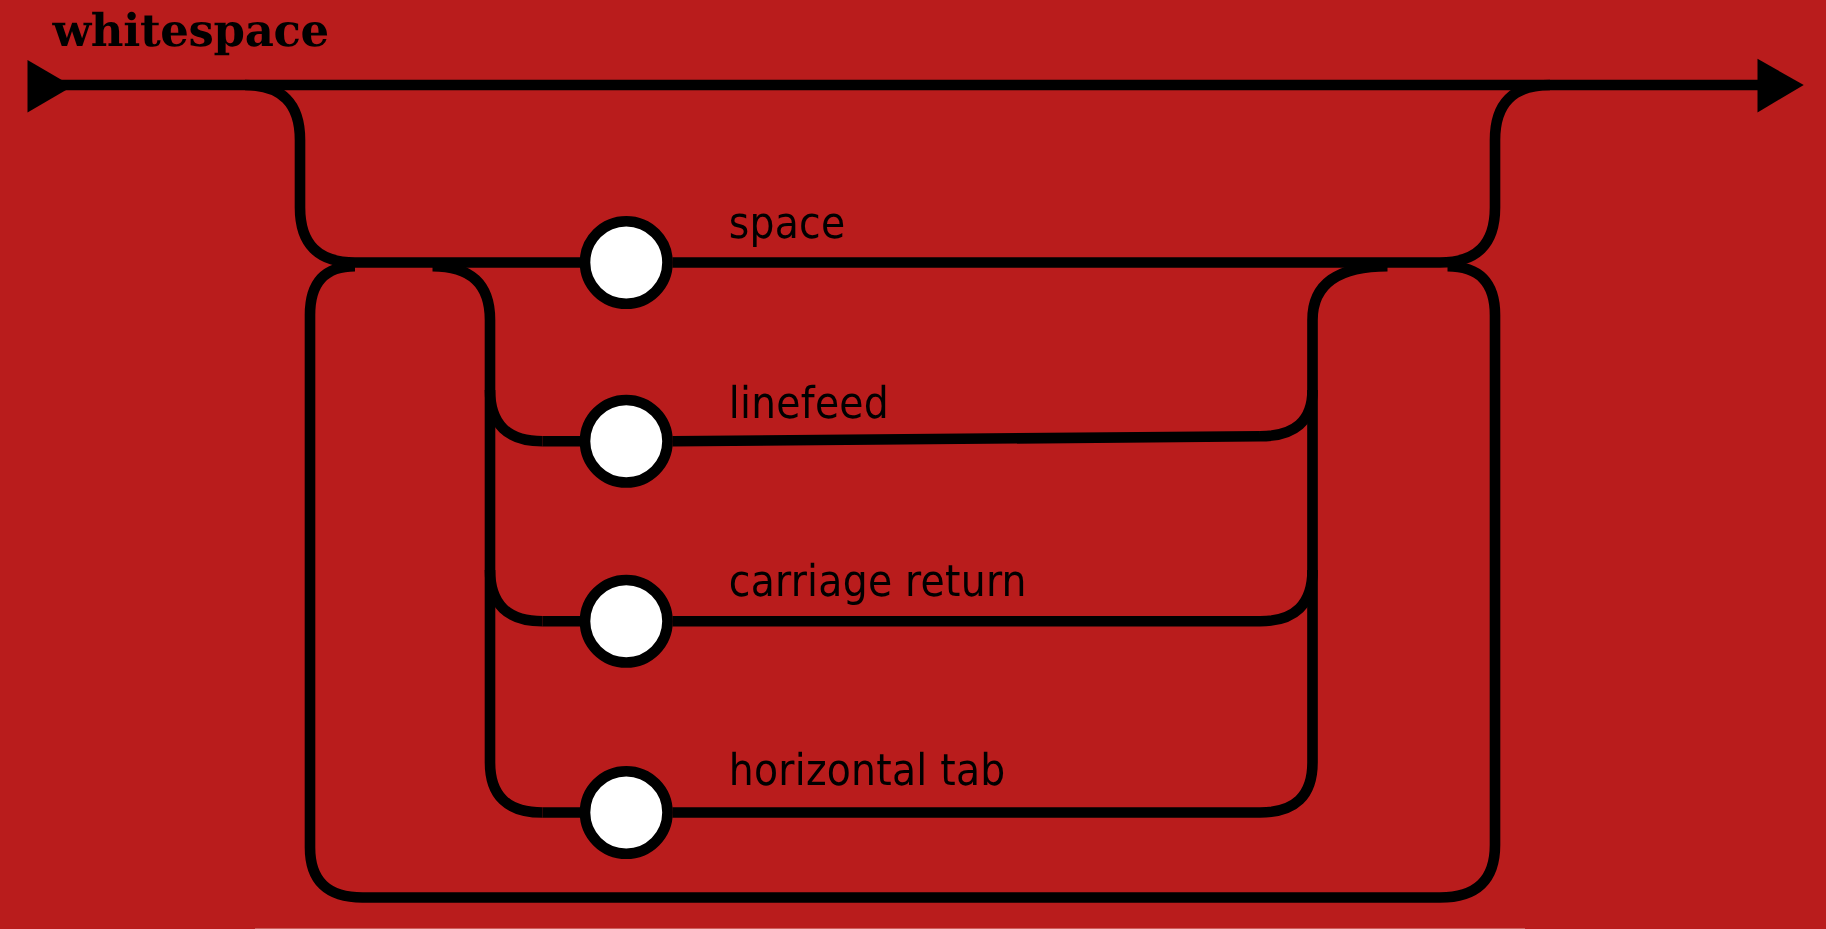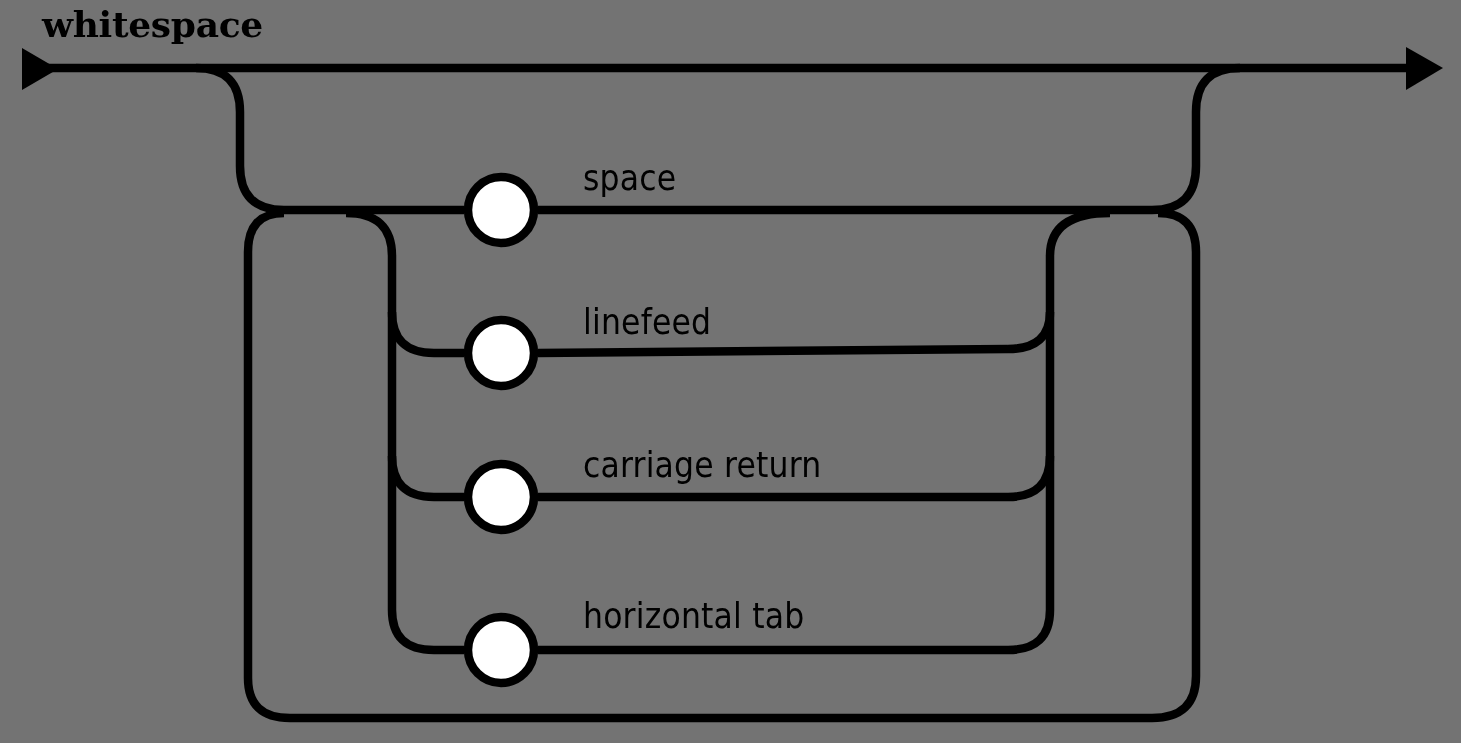--- a/index.html
+++ b/index.html
@@ -10,21 +10,21 @@
     width: 1461px;
     height: 743px;
     background: #f9efe4;
     font-family: "Liberation Sans", sans-serif;
     overflow: hidden;
   }
   #diagram-root {
     position: relative;
     width: 1461px;
     height: 743px;
-    background: #737373;
+    background: #b91c1c;
   }
   #railroad-svg {
     position: absolute;
     left: 0;
     top: 0;
     width: 1461px;
     height: 743px;
     display: block;
   }
   .rr-line {

